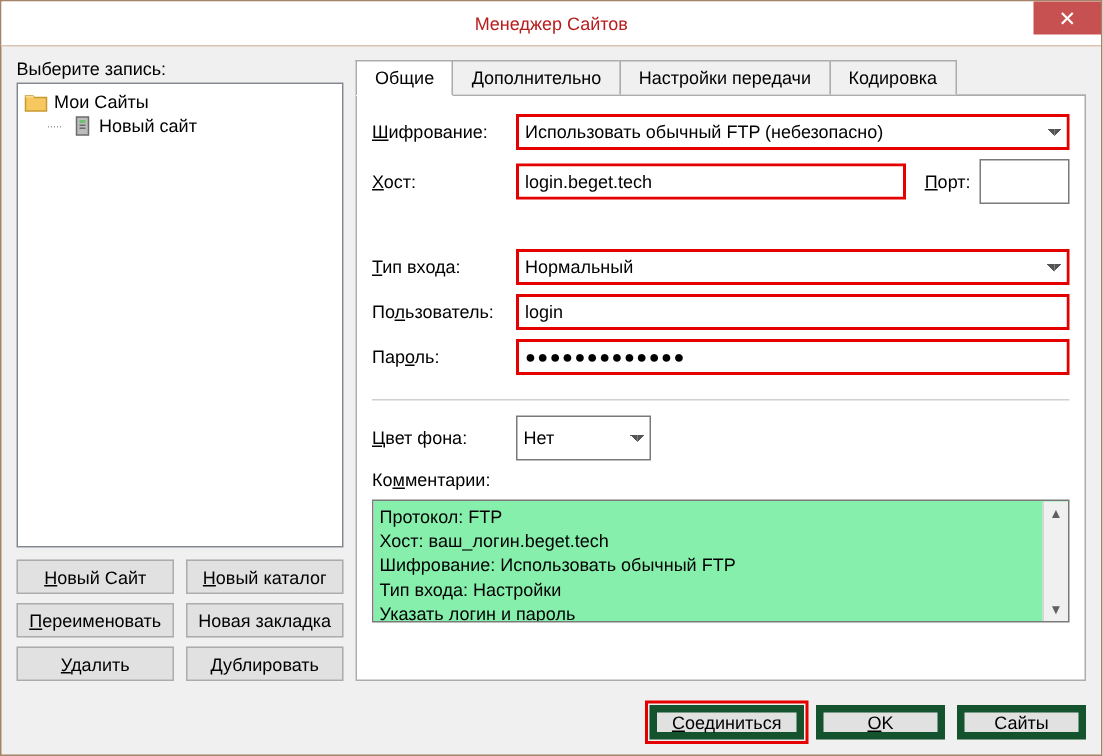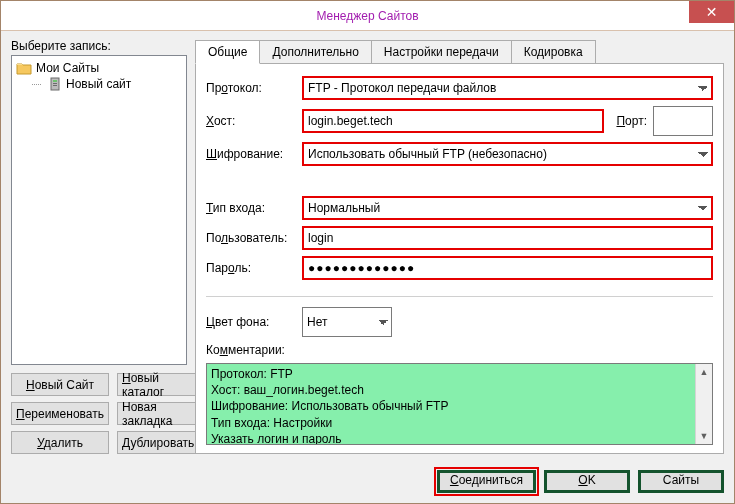--- a/index.html
+++ b/index.html
@@ -25,21 +25,21 @@
     height: 30px;
     background: #fff;
     border-bottom: 1px solid #d9c1ad;
     display: flex;
     align-items: center;
     justify-content: center;
     position: relative;
   }
   .titlebar .title {
     font-size: 12px;
-    color: #a21caf;
+    color: #b91c1c;
   }
   .close-btn {
     position: absolute;
     right: 0;
     top: 0;
     width: 45px;
     height: 22px;
     background: #c75050;
     color: #fff;
     display: flex;
@@ -50,21 +50,21 @@
     cursor: pointer;
   }
   .body {
     flex: 1;
     display: flex;
     padding: 8px 10px 6px 10px;
     gap: 8px;
     min-height: 0;
   }
   .left {
-    width: 176px;
+    width: 218px;
     display: flex;
     flex-direction: column;
   }
   .select-label {
     margin-bottom: 2px;
   }
   .tree {
     flex: 1;
     background: #fff;
     border: 1px solid #828790;
@@ -218,21 +218,21 @@
   .footer {
     display: flex;
     justify-content: flex-end;
     gap: 8px;
     padding: 10px 10px 10px 10px;
   }
   .fbtn {
     min-width: 86px;
     height: 23px;
     background: #e1e1e1;
-    border: 3px solid #14532d;
+    border: 5px solid #14532d;
     font-size: 12px;
     display: flex;
     align-items: flex-start;
     justify-content: center;
     cursor: pointer;
     padding: 0 10px;
   }
   .fbtn.hl-btn {
     outline: 2px solid #e50000;
     outline-offset: 1px;
@@ -301,45 +301,37 @@
 
     <div class="right">
       <div class="tabs">
         <div class="tab active">Общие</div>
         <div class="tab">Дополнительно</div>
         <div class="tab">Настройки передачи</div>
         <div class="tab">Кодировка</div>
       </div>
 
       <div class="tabpanel">
-        <div class="frow">
-          <span class="flabel"><span>Пр</span><span class="und">о</span><span>токол:</span></span>
-          <span class="hl grow">
-            <select class="sel">
-              <option>FTP - Протокол передачи файлов</option>
-            </select>
-          </span>
-        </div>
-
-        <div class="frow">
-          <span class="flabel"><span></span><span class="und">Х</span><span>ост:</span></span>
-          <span class="hl grow">
-            <input class="inp" value="login.beget.tech" style="">
-          </span>
-          <span class="flabel small"><span></span><span class="und">П</span><span>орт:</span></span>
-          <input class="inp port-inp" value="" style="">
-        </div>
 
         <div class="frow">
           <span class="flabel"><span></span><span class="und">Ш</span><span>ифрование:</span></span>
           <span class="hl grow">
             <select class="sel">
               <option>Использовать обычный FTP (небезопасно)</option>
             </select>
           </span>
+        </div>
+
+        <div class="frow">
+          <span class="flabel"><span></span><span class="und">Х</span><span>ост:</span></span>
+          <span class="hl grow">
+            <input class="inp" value="login.beget.tech" style="">
+          </span>
+          <span class="flabel small"><span></span><span class="und">П</span><span>орт:</span></span>
+          <input class="inp port-inp" value="" style="">
         </div>
 
         <div class="gap"></div>
 
         <div class="frow">
           <span class="flabel"><span></span><span class="und">Т</span><span>ип входа:</span></span>
           <span class="hl grow">
             <select class="sel">
               <option>Нормальный</option>
             </select>

